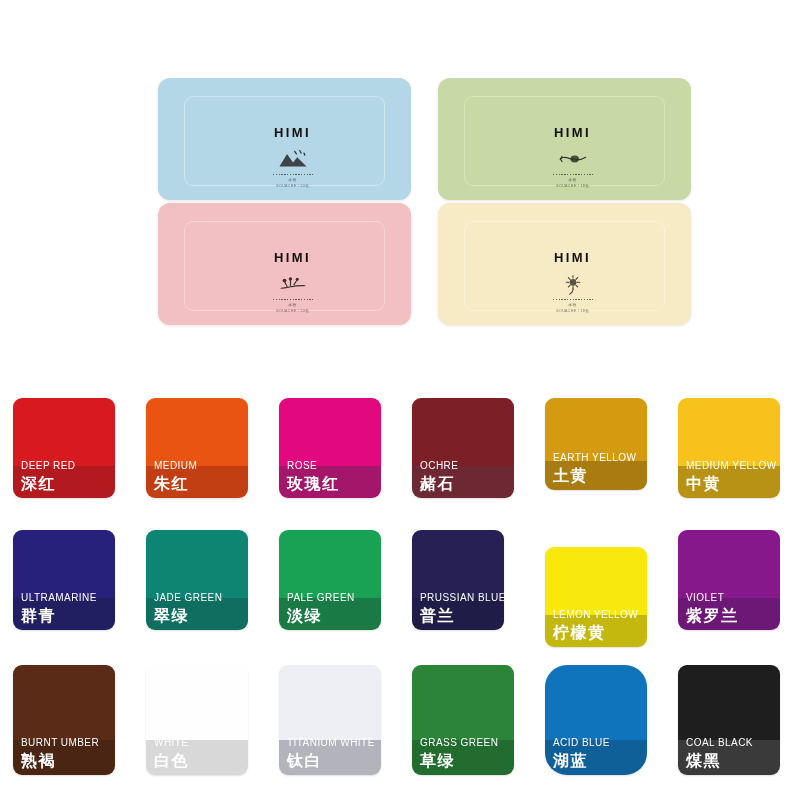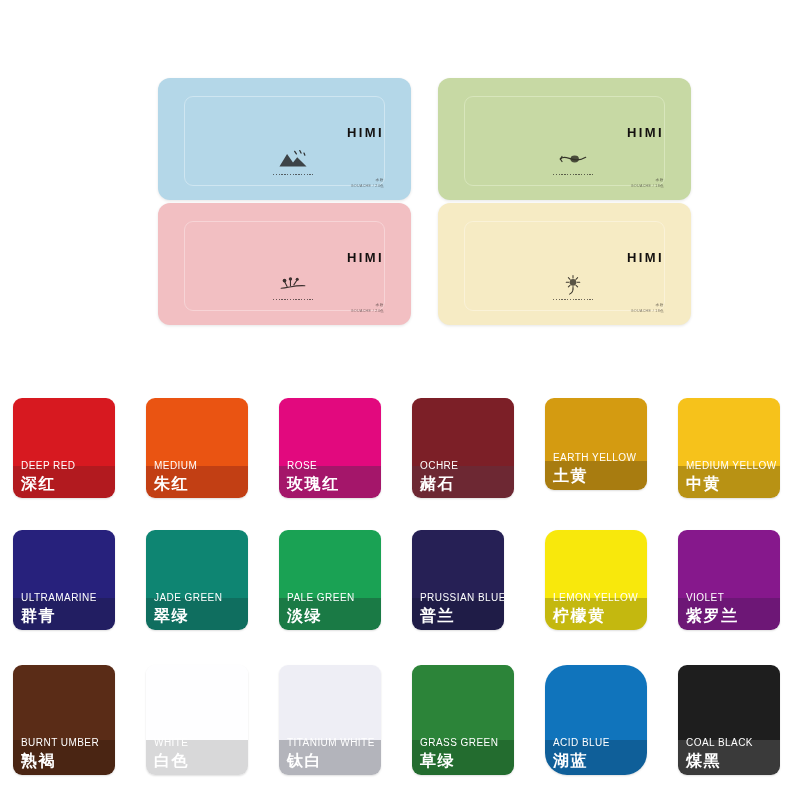--- a/index.html
+++ b/index.html
@@ -36,21 +36,21 @@
     bottom: 14px;
     border: 1px solid rgba(255,255,255,0.62);
     border-radius: 9px;
     box-sizing: border-box;
   }
   .box-content {
     position: absolute;
     left: 16px;
     right: 0;
     top: 33%;
-    text-align: right;
+    text-align: center;
   }
   .brand-wordmark {
     font-family: "Liberation Sans", "DejaVu Sans", sans-serif;
     font-weight: 700;
     font-size: 13px;
     letter-spacing: 2.4px;
     color: #13100f;
     line-height: 1;
     margin: 0 0 9px 0;
   }
@@ -292,21 +292,21 @@
       </div>
     </div>
     <div class="swatch" style="left: 412px; top: 142px; width: 92px; height: 100px;">
       <div class="swatch-top" style="background: rgb(38, 32, 85);"></div>
       <div class="swatch-band" style="background: rgb(31, 28, 71);"></div>
       <div class="swatch-labels">
         <span class="swatch-en">PRUSSIAN BLUE</span>
         <span class="swatch-cn">普兰</span>
       </div>
     </div>
-    <div class="swatch" style="left: 545px; top: 142px; width: 102px; height: 100px; border-radius: 13px;">
+    <div class="swatch" style="left: 545px; top: 159px; width: 102px; height: 100px;">
       <div class="swatch-top" style="background: rgb(248, 232, 12);"></div>
       <div class="swatch-band" style="background: rgb(196, 184, 15);"></div>
       <div class="swatch-labels">
         <span class="swatch-en">LEMON YELLOW</span>
         <span class="swatch-cn">柠檬黄</span>
       </div>
     </div>
     <div class="swatch" style="left: 678px; top: 142px; width: 102px; height: 100px;">
       <div class="swatch-top" style="background: rgb(134, 24, 140);"></div>
       <div class="swatch-band" style="background: rgb(109, 23, 118);"></div>

